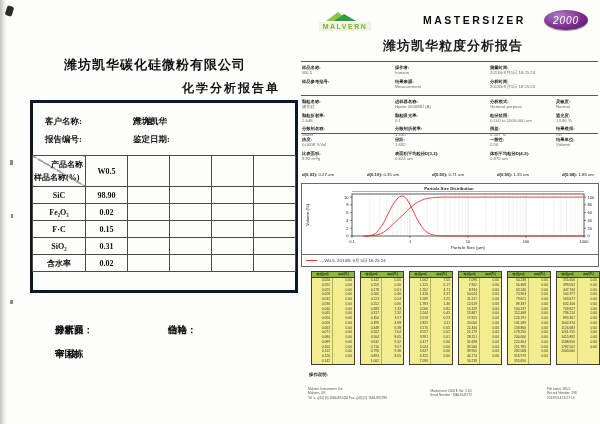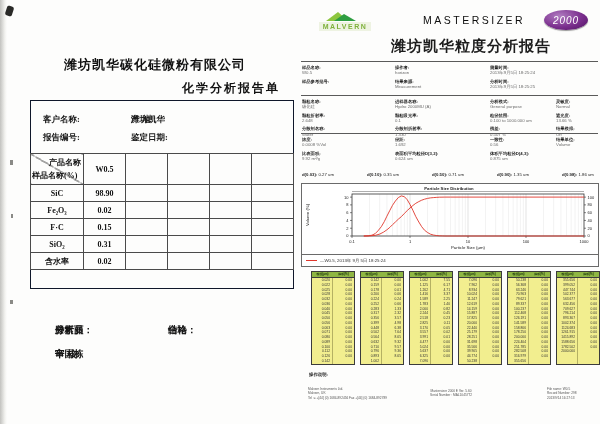--- a/index.html
+++ b/index.html
@@ -10,47 +10,47 @@
              background:linear-gradient(90deg,#c2c2bf,#f2f2ef 70%,rgba(255,255,255,0));}
   .blotch{position:absolute;left:6px;top:6px;width:7px;height:10px;background:#2a2a28;transform:rotate(18deg);border-radius:2px;}
   .speck{position:absolute;background:#8a8a86;}
   
   .left-page{position:absolute;left:10px;top:0;width:285px;height:416px;
              font-family:"Liberation Serif","DejaVu Serif",serif;}
   .l-company{position:absolute;left:20px;top:56px;width:250px;text-align:center;
              font-size:13px;font-weight:bold;letter-spacing:1px;color:#111;}
   .l-title{position:absolute;left:20px;top:80px;width:250px;text-align:right;
            font-size:12px;font-weight:bold;letter-spacing:2px;color:#111;}
-  .l-box{position:absolute;left:20px;top:100px;width:262px;height:187px;border:1px solid #0f172a;}
+  .l-box{position:absolute;left:20px;top:100px;width:262px;height:187px;border:3px solid #0f172a;}
   .l-info{position:absolute;left:0;top:0;width:100%;height:52px;font-size:8.5px;font-weight:bold;color:#1a1a1a;}
   .l-info span{position:absolute;white-space:nowrap;}
   #chem-table{position:absolute;left:-1px;top:52px;width:263px;border-collapse:collapse;table-layout:fixed;}
   #chem-table td{border:1px solid #4a4a4a;text-align:center;vertical-align:middle;
                  font-size:8px;font-weight:bold;color:#111;padding:0;overflow:hidden;}
   #chem-table tr{height:17px;}
   #chem-table tr.hd{height:31px;}
   td.diag{position:relative;background:
       linear-gradient(to top right,transparent 49.2%,#4a4a4a 49.2%,#4a4a4a 50.8%,transparent 50.8%);
       font-size:6.5px;}
   .diag-top{position:absolute;right:2px;top:3px;}
   .diag-bot{position:absolute;left:1px;bottom:3px;}
   .l-footer{position:absolute;left:0;top:0;width:285px;font-size:9.5px;font-weight:bold;color:#151515;}
   .l-footer span{position:absolute;white-space:nowrap;}
   
   .right-page{position:absolute;left:295px;top:0;width:305px;height:424px;}
   .malvern{position:absolute;left:23px;top:11px;width:54px;height:23px;}
   .malvern svg{display:block;}
-  .msizer{position:absolute;left:128px;top:14px;font-size:10.5px;font-weight:normal;
+  .msizer{position:absolute;left:128px;top:14px;font-size:10.5px;font-weight:bold;
           letter-spacing:2.5px;color:#0d0d0d;white-space:nowrap;}
   .oval2000{position:absolute;left:249px;top:10px;width:44px;height:20px;border-radius:50%;
             background:radial-gradient(ellipse at 35% 30%,#b07cc0,#7b2f8e 55%,#4e1060);
             display:flex;align-items:center;justify-content:center;
             color:#fff;font-size:10px;font-style:italic;font-weight:normal;letter-spacing:1px;
             box-shadow:0 1px 1px rgba(0,0,0,.4);}
-  .r-title{position:absolute;left:96px;top:37px;font-size:15px;font-weight:bold;
+  .r-title{position:absolute;left:88px;top:37px;font-size:13px;font-weight:bold;
            letter-spacing:1px;color:#1c1c1c;white-space:nowrap;}
   .rule{position:absolute;left:6px;width:297px;border-top:1px solid #5a5a5a;}
   .sec{position:absolute;display:grid;row-gap:3px;}
   #sec1{left:7px;top:65px;grid-template-columns:93px 95px 108px;}
   #sec2{left:7px;top:99px;grid-template-columns:93px 95px 66px 42px;}
   #sec3{left:7px;top:137px;grid-template-columns:93px 95px 66px 42px;}
   .kv .k{font-size:4.3px;font-weight:bold;color:#1f1f1f;line-height:5.4px;white-space:nowrap;}
   .kv .v{font-size:4.3px;color:#6a6a6a;line-height:5.2px;min-height:5.2px;white-space:nowrap;}
   .d-row{position:absolute;left:7px;top:172px;width:292px;display:flex;justify-content:space-between;}
   .d-item{font-size:4.3px;color:#1f1f1f;white-space:nowrap;}

